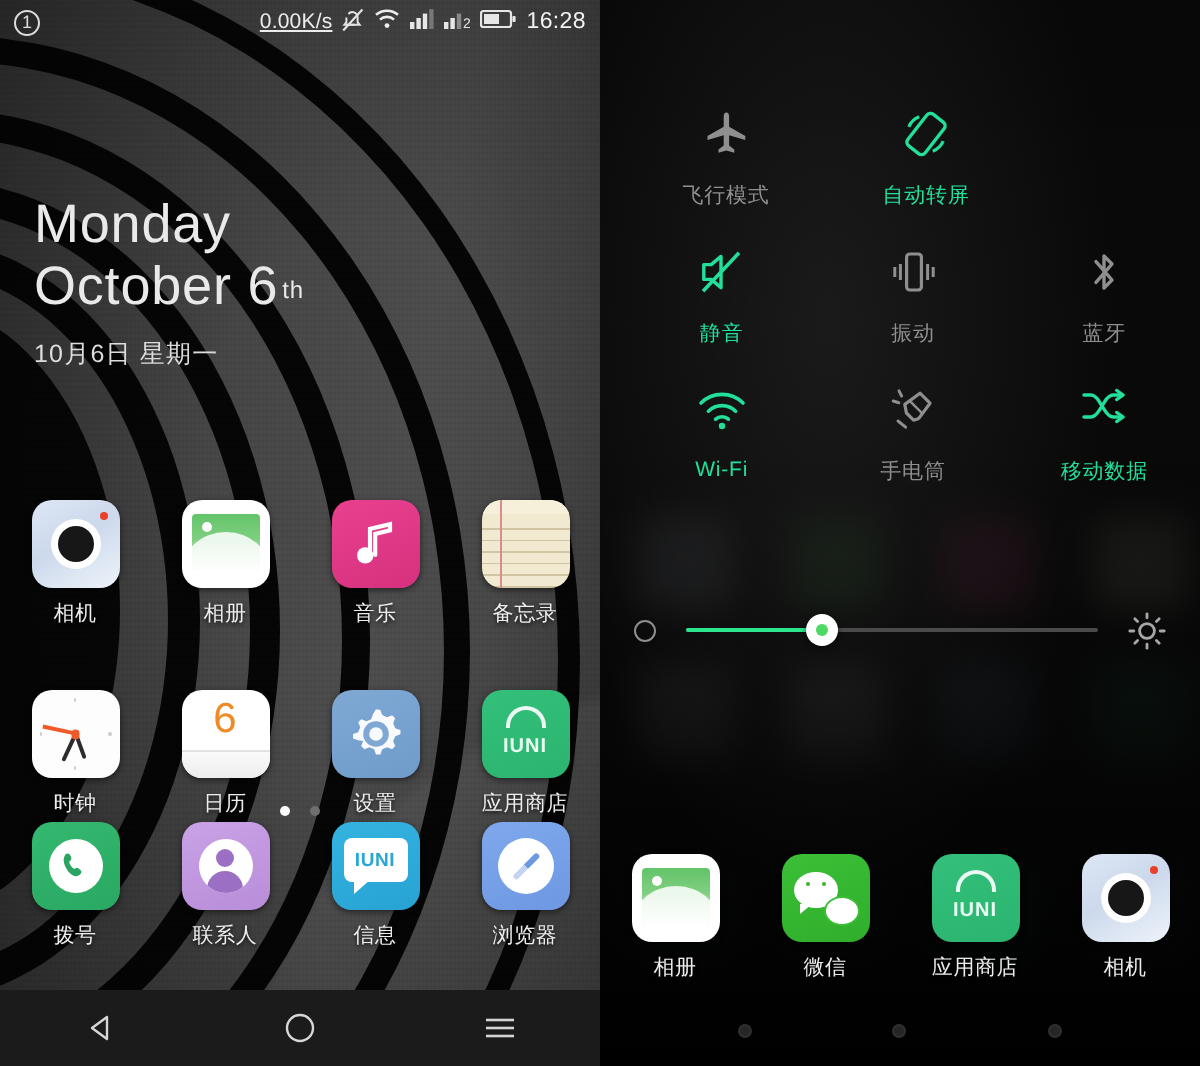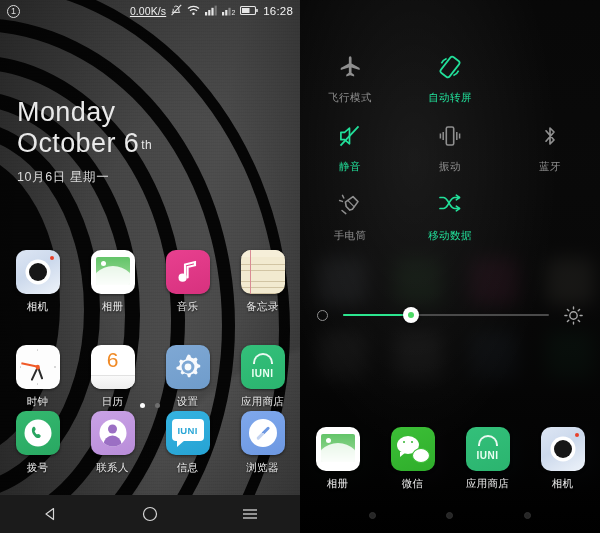--- a/index.html
+++ b/index.html
@@ -163,21 +163,21 @@
   
   .qs-bg { position:absolute; inset:0; background:#070707; }
   .qs-blur { position:absolute; inset:0; filter:blur(9px); opacity:.30; }
   .blob { position:absolute; border-radius:9px; }
   .qs-dim { position:absolute; inset:0;
     background:linear-gradient(180deg, rgba(8,8,8,.93) 0%, rgba(10,10,10,.80) 30%,
       rgba(8,8,8,.78) 55%, rgba(4,4,4,.93) 78%, rgba(0,0,0,.97) 100%); }
   .qs-glow { position:absolute; inset:0;
     background:radial-gradient(ellipse at 38% 30%, rgba(255,255,255,.07) 0%, rgba(0,0,0,0) 55%); }
 
-  .toggles { position:absolute; left:0; right:0; top:52px; z-index:5; }
+  .toggles { position:absolute; left:13px; right:0; top:52px; z-index:5; }
   .trow { display:flex; margin-bottom:16px; }
   .tcell { width:100px; display:flex; flex-direction:column; align-items:center; cursor:pointer; }
   .ticon { width:30px; height:30px; display:flex; align-items:center; justify-content:center; }
   .tlabel { margin-top:9px; font-size:10.5px; letter-spacing:.4px; }
   .on  { color:#22e09a; }
   .off { color:#8f8f8f; }
 
   .brightrow { position:absolute; left:0; right:0; top:303px; height:24px; z-index:6;
                display:flex; align-items:center; padding:0 17px; }
   .bsmall { width:11px; height:11px; border-radius:50%; border:1.3px solid #8e8e8e; flex:0 0 auto; }
@@ -484,20 +484,31 @@
             <svg width="26" height="26" viewBox="0 0 26 26">
                 <path d="M9 7.8 17 17l-4 4V5l4 4-8 9.2" fill="none" stroke="currentColor" stroke-width="1.7" stroke-linejoin="round" stroke-linecap="round"></path>
               </svg>
           </div>
           <div class="tlabel off">蓝牙</div>
         </div>
       </div>
 
       <div class="trow">
         <div class="tcell">
+          <div class="ticon on">
+            <svg width="26" height="26" viewBox="0 0 26 26">
+                <path d="M2.5 9.5a15 15 0 0 1 21 0" fill="none" stroke="currentColor" stroke-width="1.8" stroke-linecap="round"></path>
+                <path d="M6.2 13.6a9.7 9.7 0 0 1 13.6 0" fill="none" stroke="currentColor" stroke-width="1.8" stroke-linecap="round"></path>
+                <path d="M9.8 17.6a4.8 4.8 0 0 1 6.4 0" fill="none" stroke="currentColor" stroke-width="1.8" stroke-linecap="round"></path>
+                <circle cx="13" cy="21" r="1.6" fill="currentColor"></circle>
+              </svg>
+          </div>
+          <div class="tlabel on">Wi-Fi</div>
+        </div>
+        <div class="tcell">
           <div class="ticon off">
             <svg width="26" height="26" viewBox="0 0 26 26">
                 <path d="M8.4 10.2 16 4.6l5 5-5.6 7.6-2.6.9-3.6-3.6z" fill="none" stroke="currentColor" stroke-width="1.6" stroke-linejoin="round"></path>
                 <line x1="10.5" y1="8.1" x2="17.5" y2="15.1" stroke="currentColor" stroke-width="1.2"></line>
                 <line x1="5.5" y1="3.4" x2="6.8" y2="6" stroke="currentColor" stroke-width="1.5" stroke-linecap="round"></line>
                 <line x1="2.6" y1="8.5" x2="5.4" y2="9.4" stroke="currentColor" stroke-width="1.5" stroke-linecap="round"></line>
                 <line x1="5" y1="18.5" x2="8.8" y2="21.6" stroke="currentColor" stroke-width="1.5" stroke-linecap="round"></line>
               </svg>
           </div>
           <div class="tlabel off">手电筒</div>

